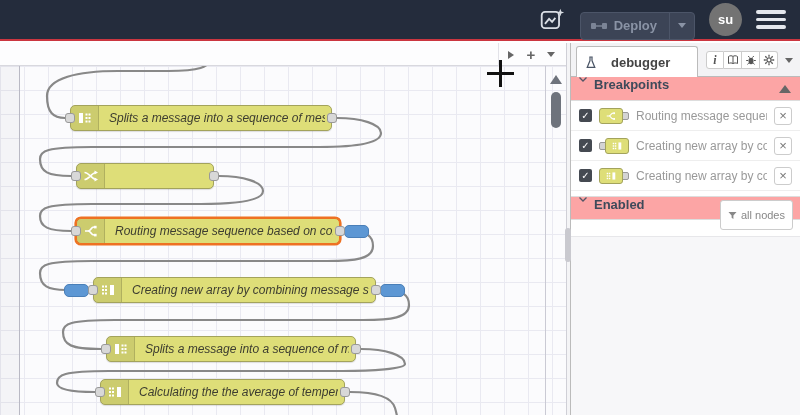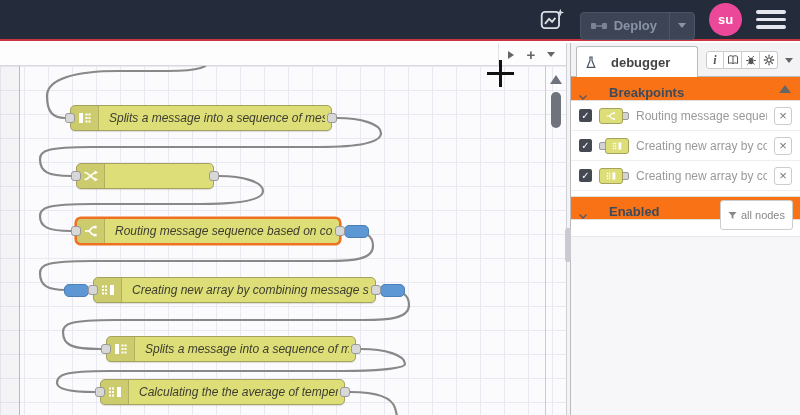--- a/index.html
+++ b/index.html
@@ -12,21 +12,21 @@
     background:#242c3c; border-bottom:2px solid #cb3640; display:flex;
     align-items:center; justify-content:flex-end; gap:14px; padding-right:14px; }
   .hdr-iconbtn { width:28px; height:26px; display:flex; align-items:center; justify-content:center; cursor:pointer; }
   #deploy-btn { height:28px; background:#3c4456; border:1px solid #4c5568;
     border-radius:4px; display:flex; align-items:center; color:#8a93a5;
     font-size:13px; font-weight:bold; overflow:hidden;margin-top:12px; }
   #deploy-btn .dep-main { display:flex; align-items:center; gap:7px; padding:0 12px 0 10px; }
   #deploy-btn .dep-caret { border-left:1px solid #4c5568; padding:0 8px; height:100%;
     display:flex; align-items:center; }
   .caret-down { width:0; height:0; border-left:4px solid transparent; border-right:4px solid transparent; border-top:5px solid #8a93a5; }
-  #avatar { width:33px; height:33px; border-radius:50%; background:#ec4899; color:#fff;
+  #avatar { width:33px; height:33px; border-radius:50%; background:#737373; color:#fff;
     font-size:13px; font-weight:bold; display:flex; align-items:center; justify-content:center; cursor:pointer; }
   #hamburger { display:flex; flex-direction:column; gap:4px; width:30px; cursor:pointer; padding:4px 0;}
   #hamburger span { display:block; height:3.5px; background:#e4e7ed; border-radius:2px; }
 
   
   #tabbar { position:absolute; left:0; top:43px; width:566px; height:23px;
     background:#fdfdfe; border-bottom:1px solid #d8d8de; }
   #tabbar .tb-sep { position:absolute; left:498px; top:0; width:1px; height:23px; background:#e2e2e8; }
   #tabbar .tb-btn { position:absolute; top:0; width:20px; height:23px; display:flex; align-items:center; justify-content:center; cursor:pointer; color:#666; }
   .tri-right { width:0; height:0; border-top:4px solid transparent; border-bottom:4px solid transparent; border-left:6px solid #666; }
@@ -88,22 +88,22 @@
   #sb-toolbar { height:26px; background:#f6f6f8; border-bottom:1px solid #ddd; position:relative; flex:none;}
   #enabled-btn { position:absolute; left:6px; top:3px; height:20px; padding:0 8px;
     background:#efeff1; border:1px solid #bbb; border-radius:3px; display:flex;
     align-items:center; gap:6px; font-size:12px; color:#555; cursor:pointer;}
   .toggle-glyph { width:15px; height:9px; border:1.3px solid #555; border-radius:5px; position:relative; }
   .toggle-glyph::after { content:""; position:absolute; left:0.5px; top:0.6px; width:5.3px; height:5.3px; border-radius:50%; background:#555; }
   .tb2-btn { position:absolute; top:3px; width:19px; height:20px; background:#f6f6f8;
     border:1px solid #bbb; display:flex; align-items:center; justify-content:center; cursor:pointer;}
   .pause-glyph { display:flex; gap:2px; } .pause-glyph i { width:3px; height:9px; background:#555; }
 
-  .sb-section-hdr { height:24px; background:#f97316; border-bottom:1px solid #ddd;
-    display:flex; align-items:flex-end; gap:22px; padding:0 8px; flex:none; position:relative;}
+  .sb-section-hdr { height:24px; background:#fca5a5; border-bottom:1px solid #ddd;
+    display:flex; align-items:flex-start; gap:7px; padding:0 8px; flex:none; position:relative;}
   .sb-section-hdr.with-top { border-top:1px solid #ddd; }
   .sb-section-title { font-size:13px; font-weight:bold; color:#3e4a5a; }
   .chev-v { width:8px; height:5px; flex:none; }
   #bp-scroll-up { position:absolute; right:9px; top:8px; width:0; height:0;
     border-left:6px solid transparent; border-right:6px solid transparent;
     border-bottom:8px solid #666; cursor:pointer;}
   #bp-rows { flex:none; }
   .bp-row { height:30px; border-bottom:1px solid #eee; display:flex; align-items:center;
     padding:0 8px; gap:7px; background:#fff; }
   .bp-check { width:13px; height:13px; background:#454a52; border-radius:2px; color:#fff;

